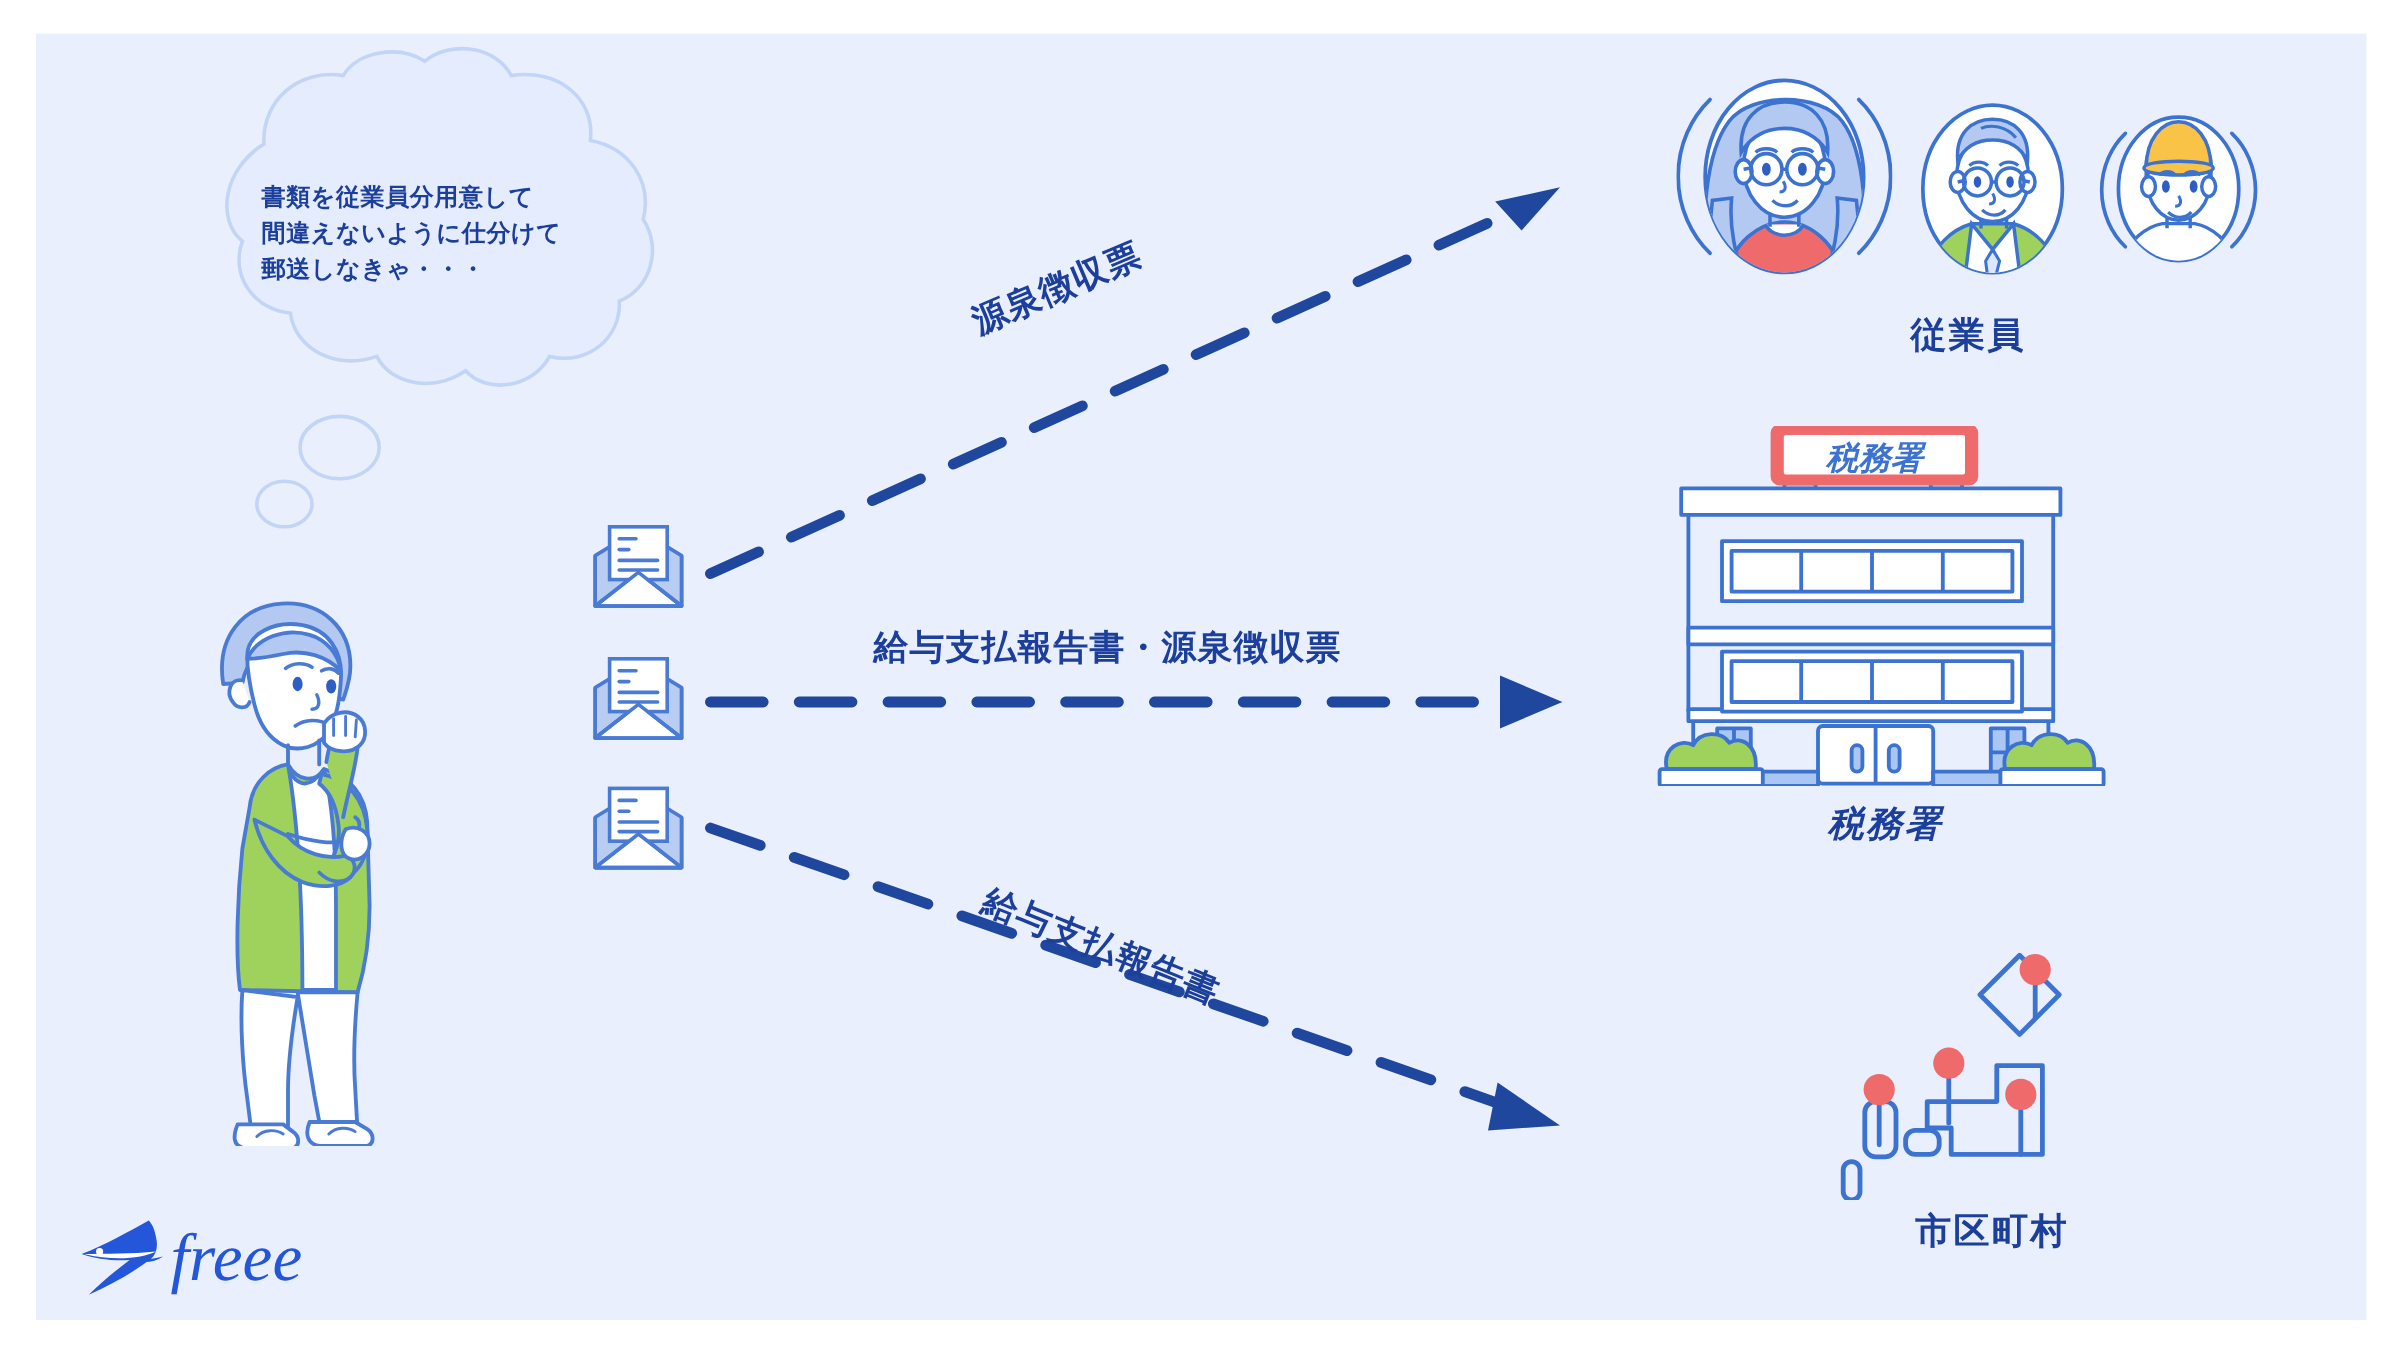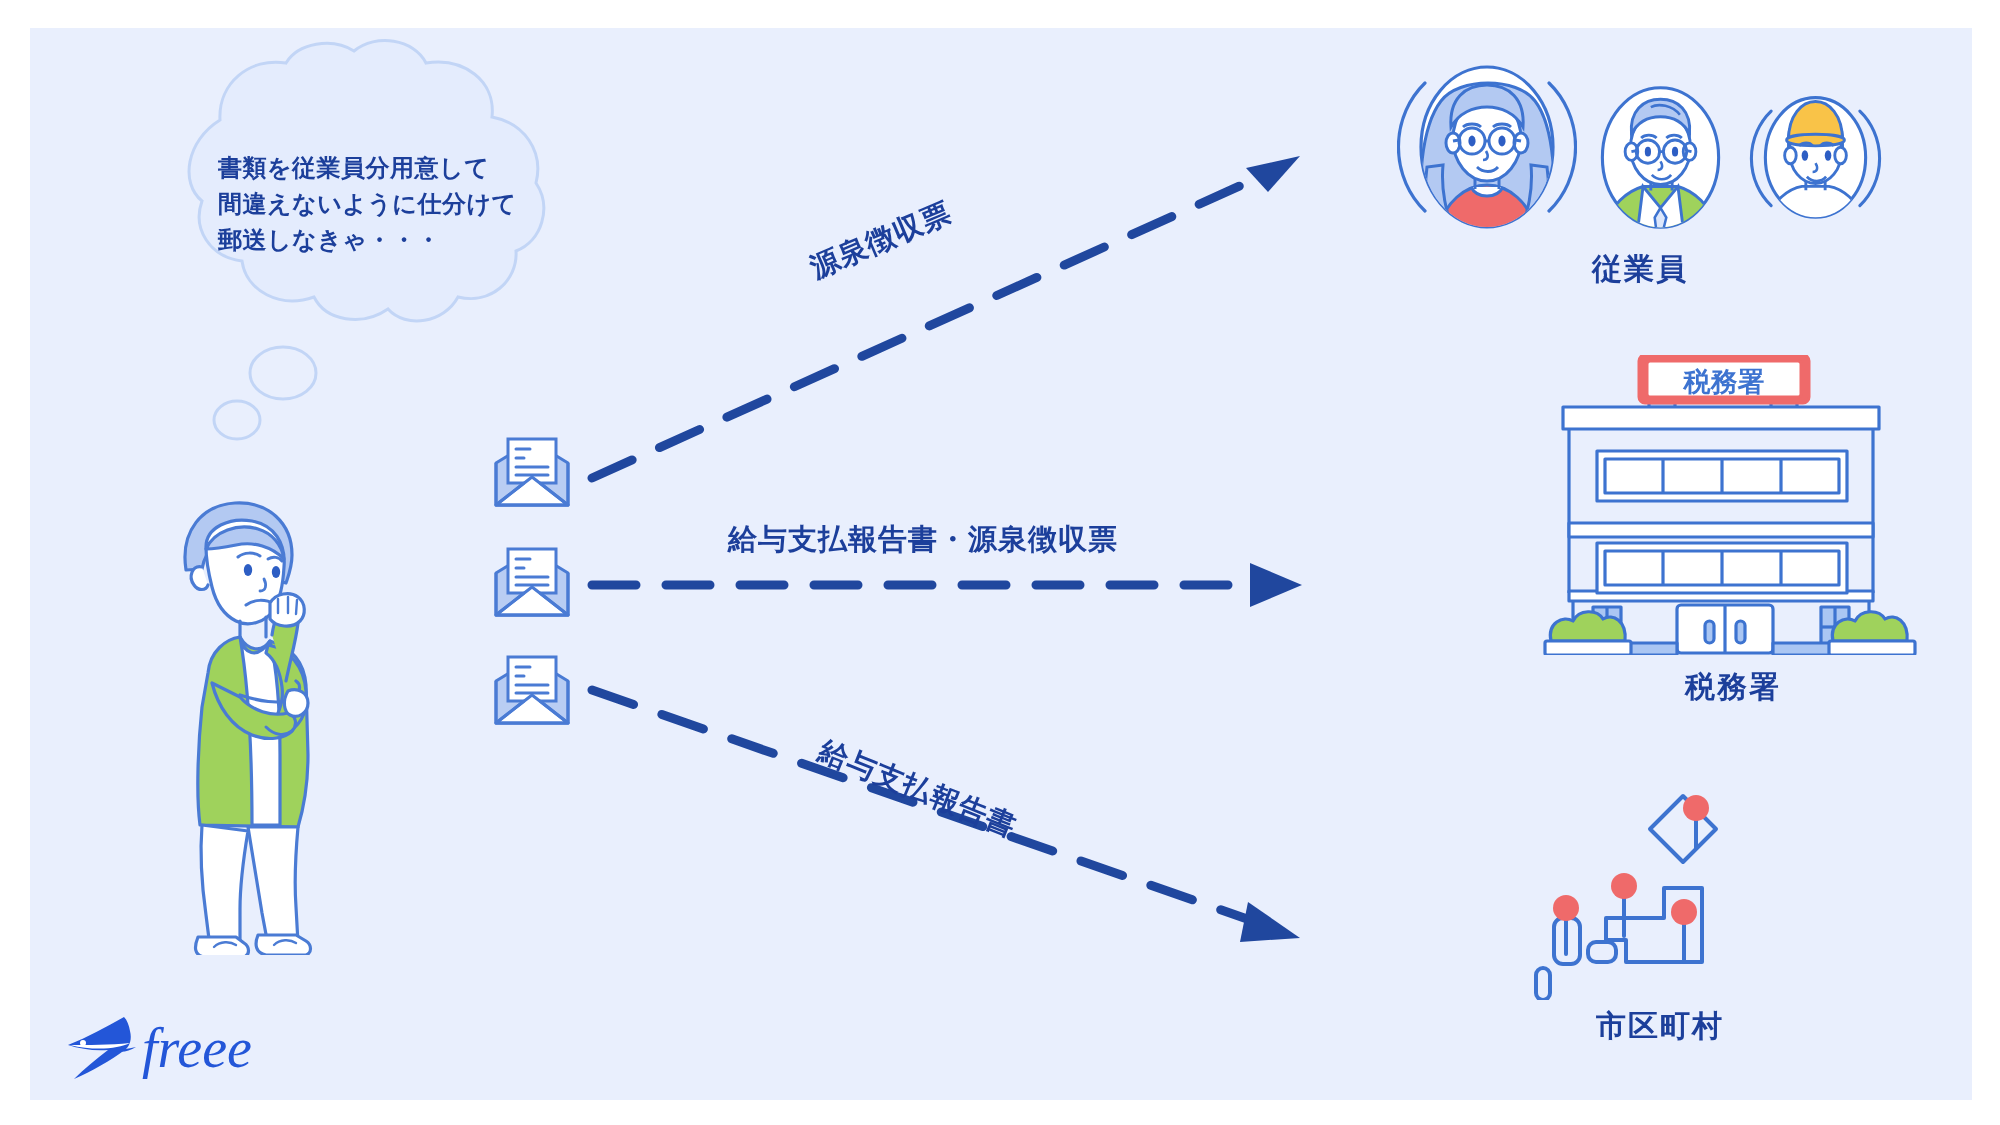--- a/index.html
+++ b/index.html
@@ -40,21 +40,21 @@
     width: 470px;
     height: 300px;
   }
   #thought-bubble svg { display:block; width:100%; height:100%; }
 
   #thought-text {
     left: 218px;
     top: 150px;
     width: 340px;
     color: #1c3f9b;
-    font-size: 24px;
+    font-size: 20px;
     font-weight: 700;
     line-height: 1.5;
     letter-spacing: 0.5px;
     white-space: pre-line;
   }
 
   #thought-tail {
     left: 205px;
     top: 345px;
     width: 170px;
@@ -123,23 +123,23 @@
     display: flex;
     align-items: flex-end;
     justify-content: center;
     height: 180px;
   }
   .avatar { position: relative; }
   .avatar svg { display:block; }
   #avatar-1 { width: 180px; height: 180px; }
   #avatar-2 { width: 155px; height: 155px; margin-left: 6px; margin-bottom: 2px;}
   #avatar-3 { width: 135px; height: 135px; margin-left: 10px; margin-bottom: 12px;}
-  #employees-label { margin-top: 14px; }
-
-  #taxoffice-group { left: 1533px; top: 355px; width: 400px; }
+  #employees-label { margin-top: 24px; }
+
+  #taxoffice-group { left: 1371px; top: 355px; width: 400px; font-style: italic; }
   #taxoffice-illustration { width: 400px; height: 300px; }
   #taxoffice-illustration svg { display:block; width:100%; height:100%; }
   #taxoffice-label { margin-top: 12px; }
 
   #municipality-group { left: 1500px; top: 790px; width: 320px; }
   #municipality-illustration { width: 320px; height: 210px; }
   #municipality-illustration svg { display:block; width:100%; height:100%; }
   #municipality-label { margin-top: 6px; }
 
   

